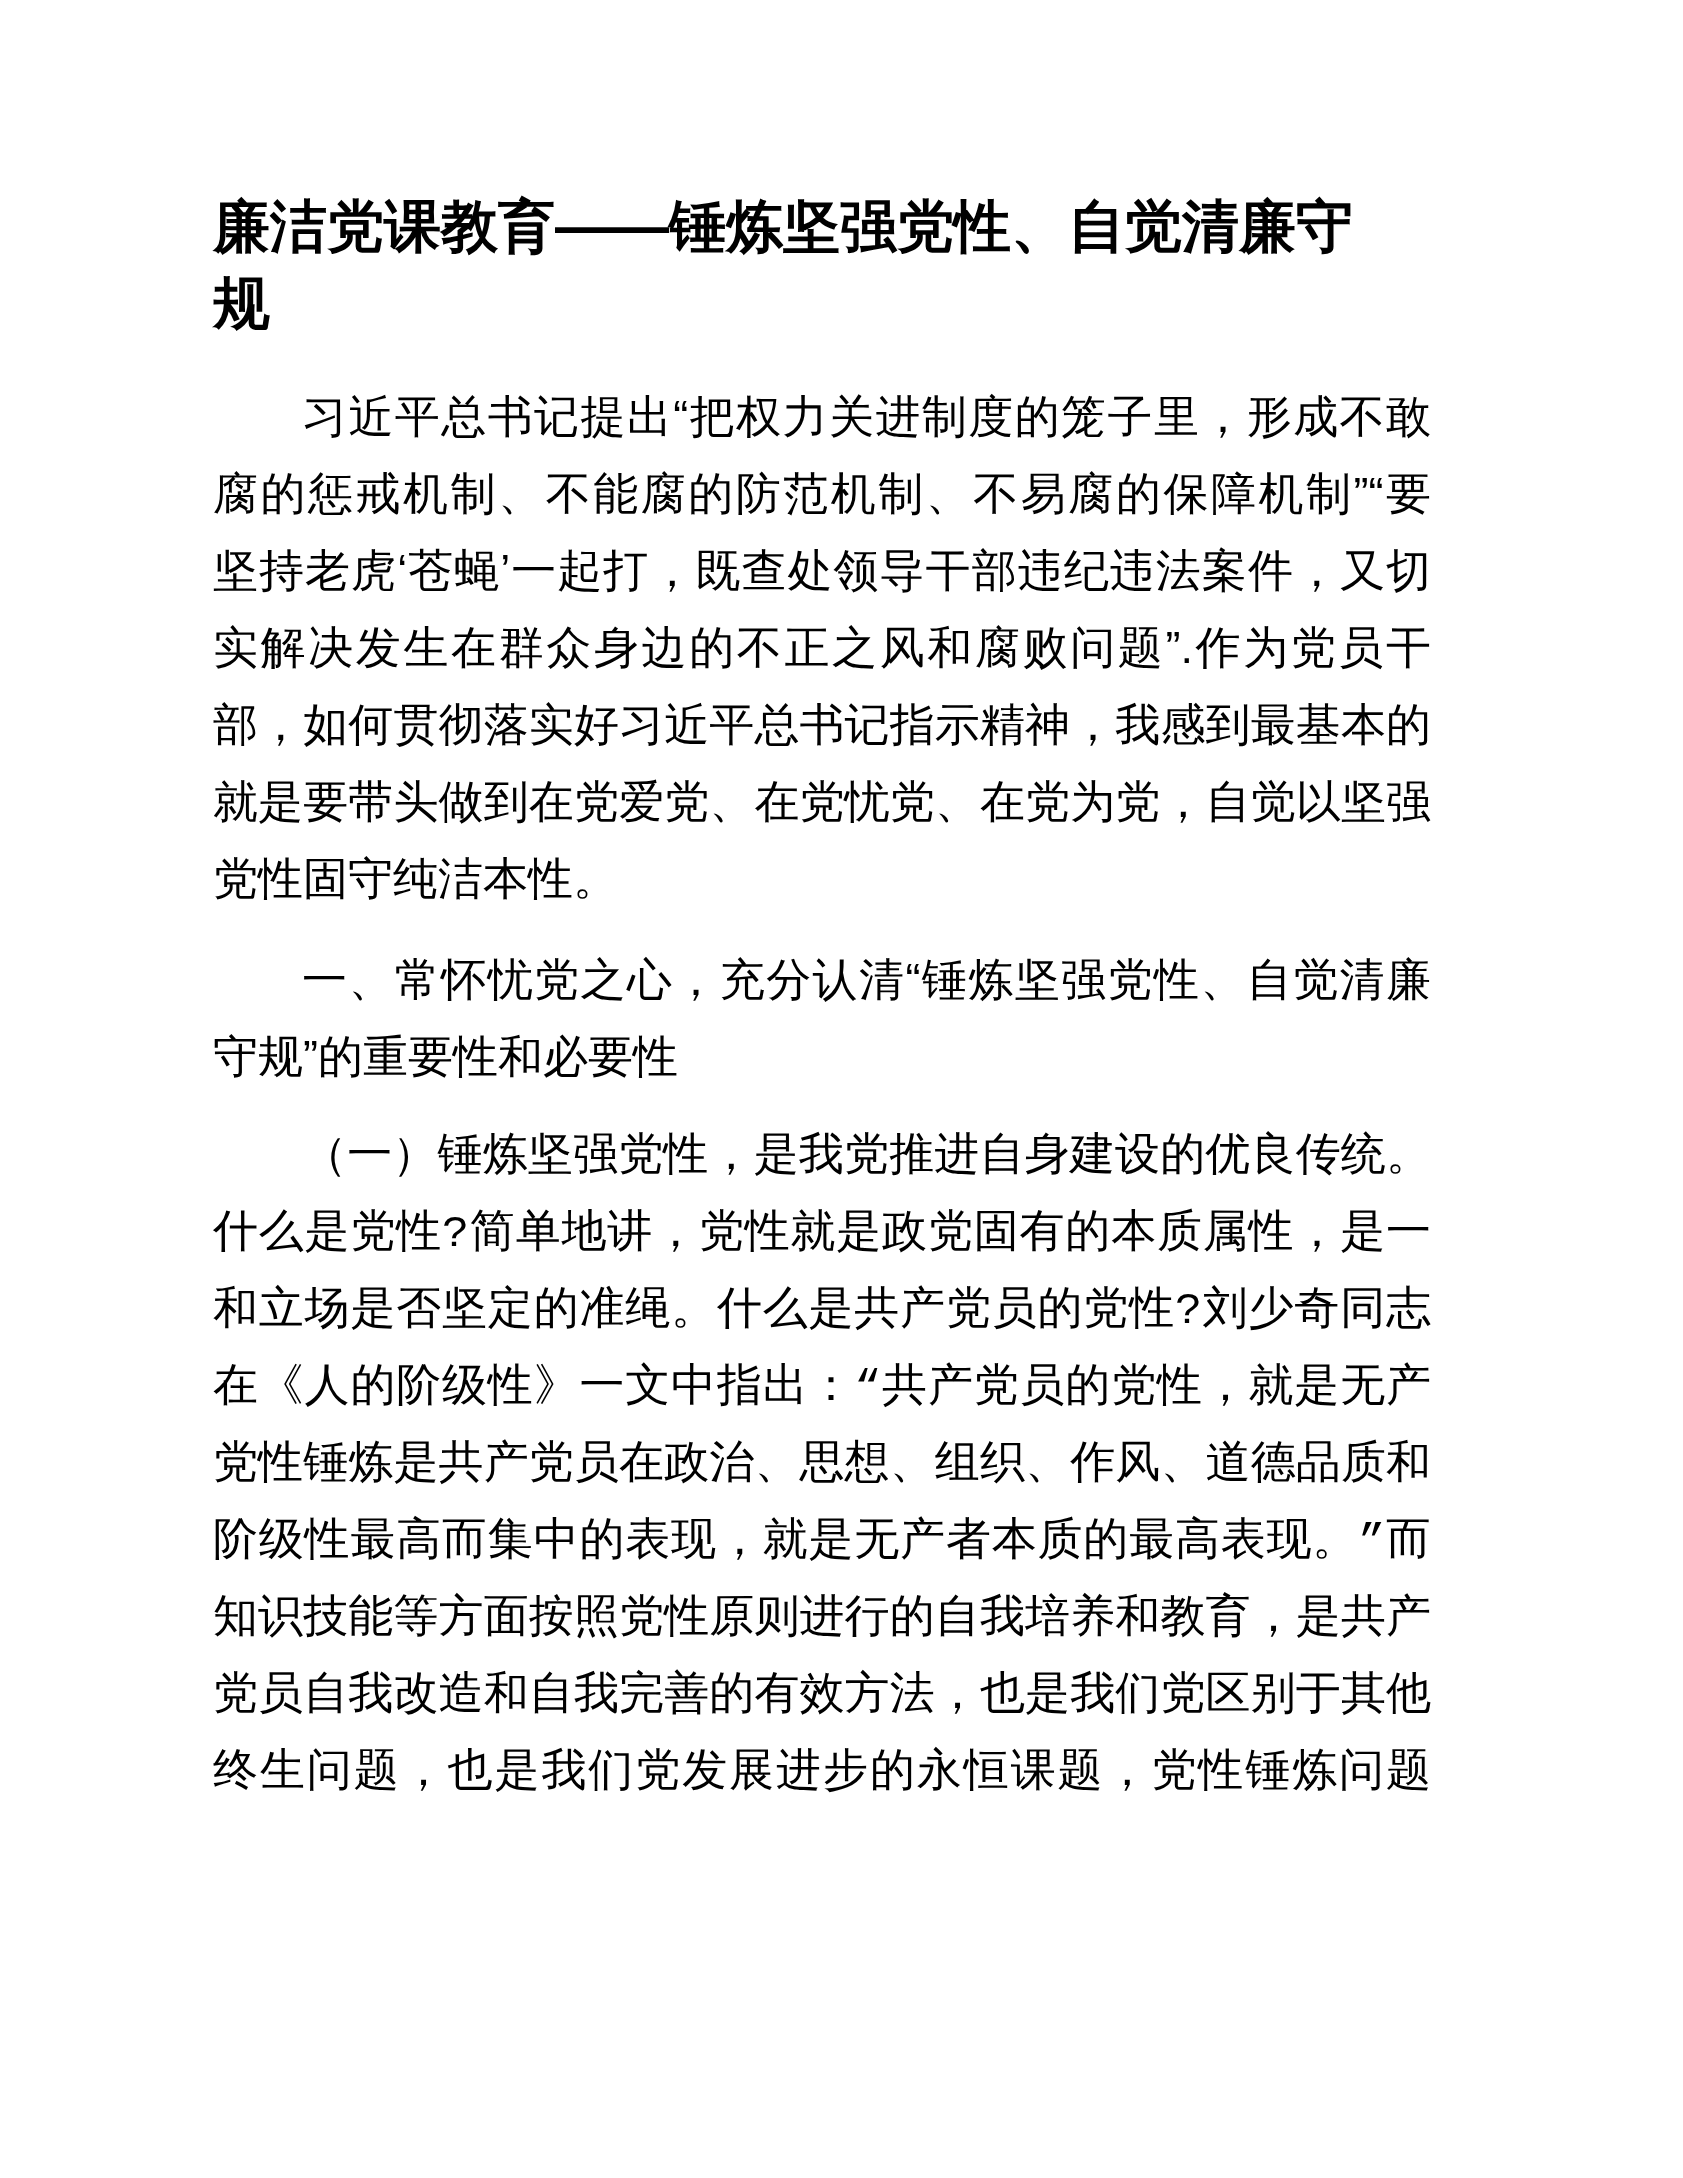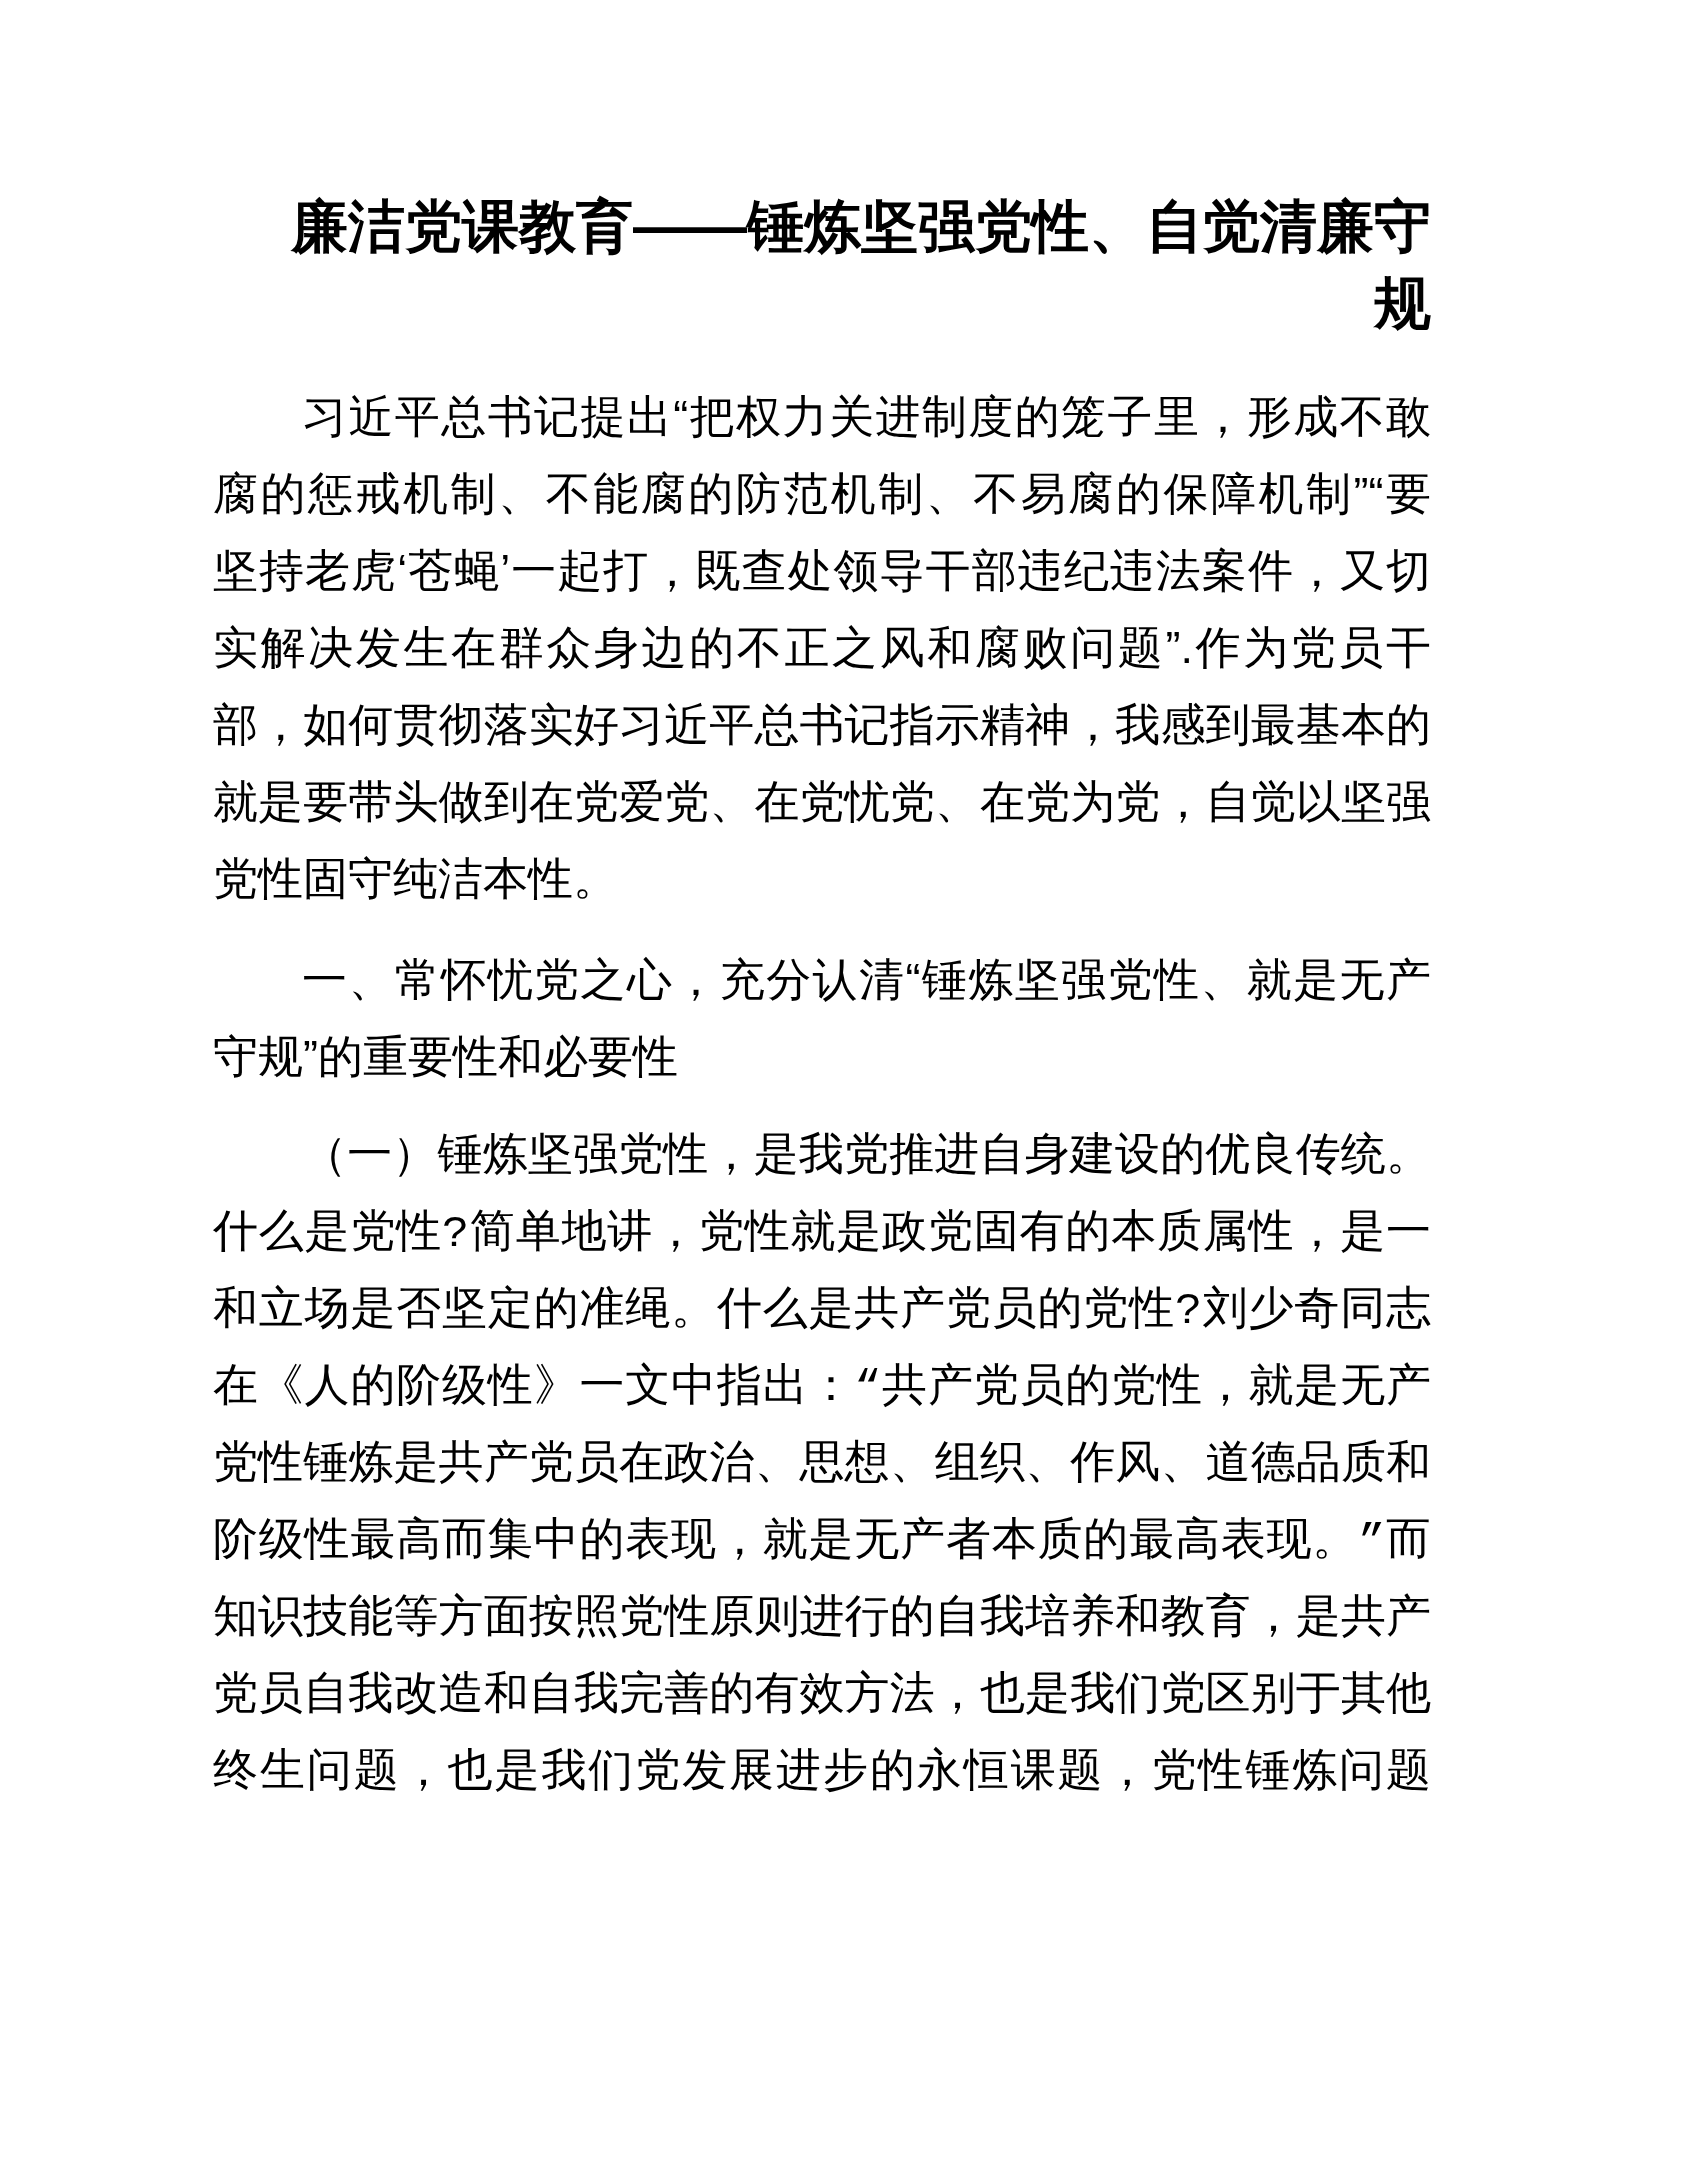--- a/index.html
+++ b/index.html
@@ -21,21 +21,21 @@
     top: 188px;
     width: 1218px;
   }
   .title {
     font-size: 57px;
     font-weight: 700;
     line-height: 77px;
     margin: 0 0 36px 0;
   }
   .title-line {
-    text-align: right;
+    text-align: left;
     white-space: nowrap;
   }
   .para {
     margin: 0 0 24px 0;
   }
   .para:last-child { margin-bottom: 0; font-family: Liberation Mono, monospace; }
   .line {
     font-size: 45px;
     line-height: 77px;
   }
@@ -64,21 +64,21 @@
       <div class="line justify indent">习近平总书记提出“把权力关进制度的笼子里，形成不敢</div>
       <div class="line justify">腐的惩戒机制、不能腐的防范机制、不易腐的保障机制”“要</div>
       <div class="line justify">坚持老虎‘苍蝇’一起打，既查处领导干部违纪违法案件，又切</div>
       <div class="line justify">实解决发生在群众身边的不正之风和腐败问题”.作为党员干</div>
       <div class="line justify">部，如何贯彻落实好习近平总书记指示精神，我感到最基本的</div>
       <div class="line justify">就是要带头做到在党爱党、在党忧党、在党为党，自觉以坚强</div>
       <div class="line last">党性固守纯洁本性。</div>
     </div>
 
   <div class="para">
-      <div class="line justify indent">一、常怀忧党之心，充分认清“锤炼坚强党性、就是无产</div>
+      <div class="line justify indent">一、常怀忧党之心，充分认清“锤炼坚强党性、自觉清廉</div>
       <div class="line last">守规”的重要性和必要性</div>
     </div>
 
   <div class="para">
       <div class="line justify indent">（一）锤炼坚强党性，是我党推进自身建设的优良传统。</div>
       <div class="line justify">什么是党性?简单地讲，党性就是政党固有的本质属性，是一</div>
       <div class="line justify">和立场是否坚定的准绳。什么是共产党员的党性?刘少奇同志</div>
       <div class="line justify">在《人的阶级性》一文中指出：“共产党员的党性，就是无产</div>
       <div class="line justify">党性锤炼是共产党员在政治、思想、组织、作风、道德品质和</div>
       <div class="line justify">阶级性最高而集中的表现，就是无产者本质的最高表现。”而</div>

